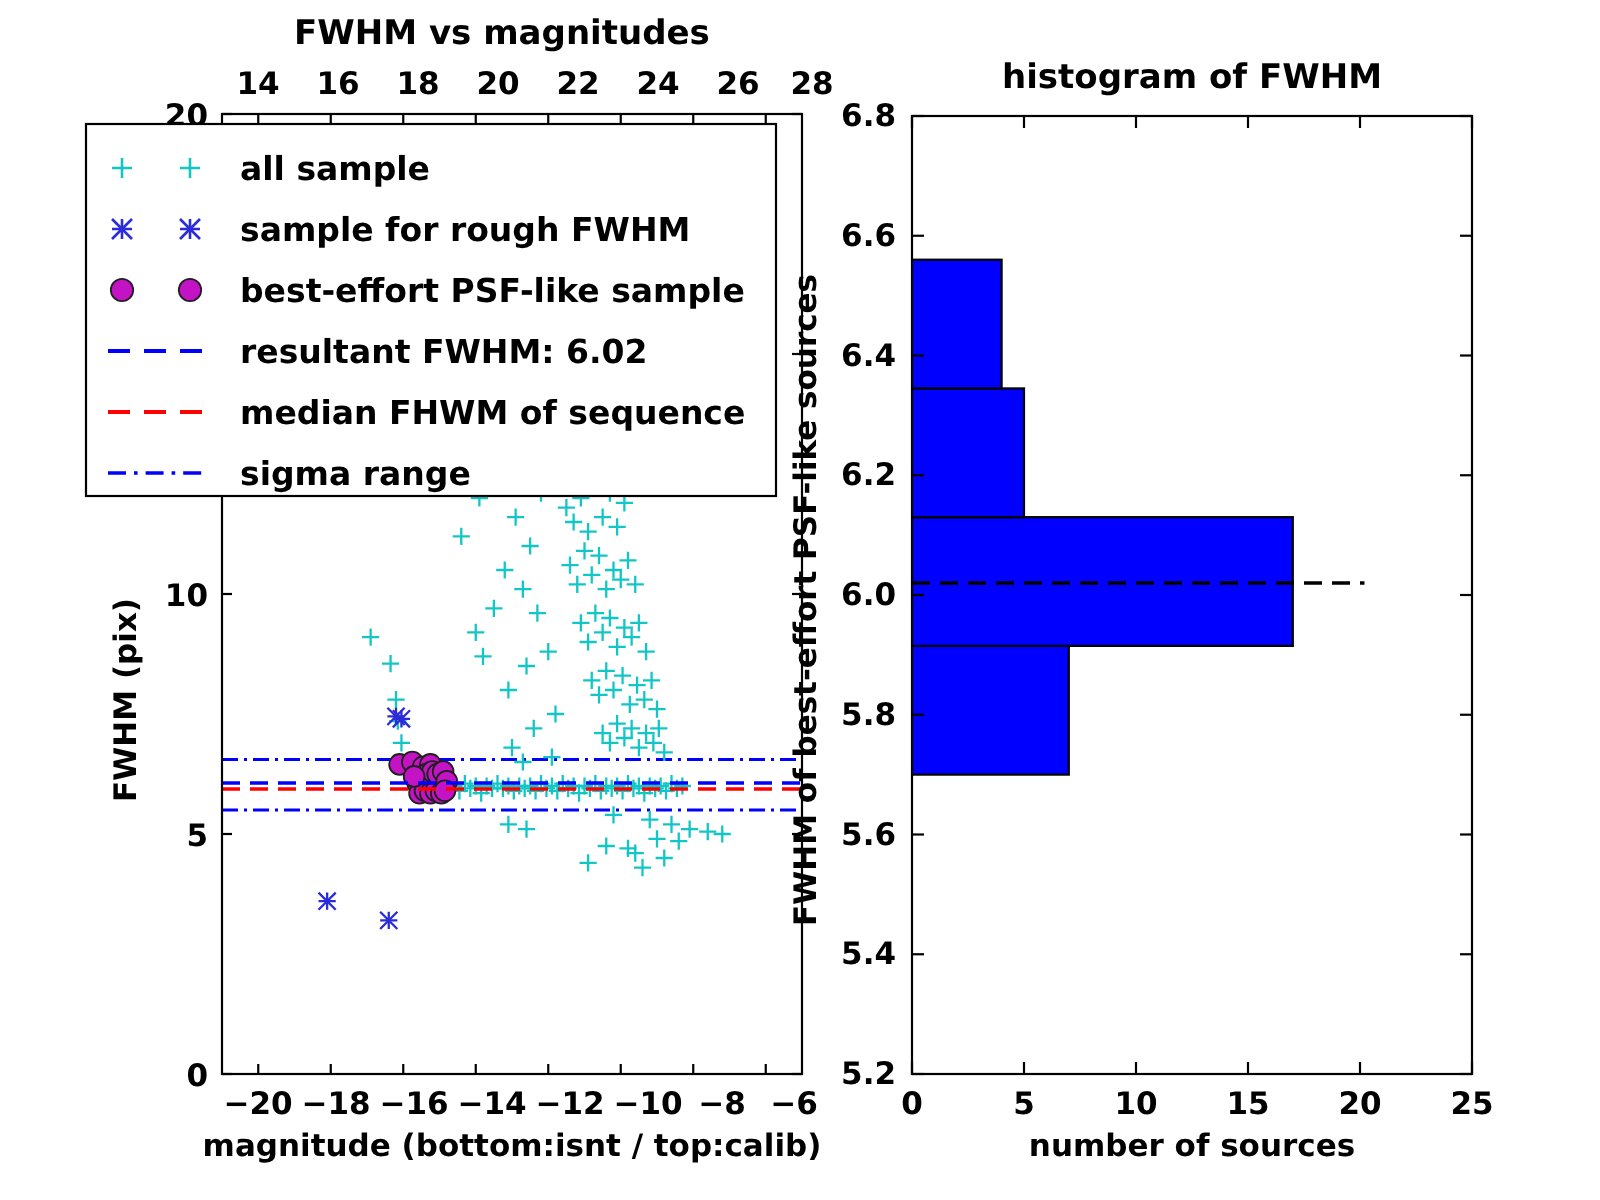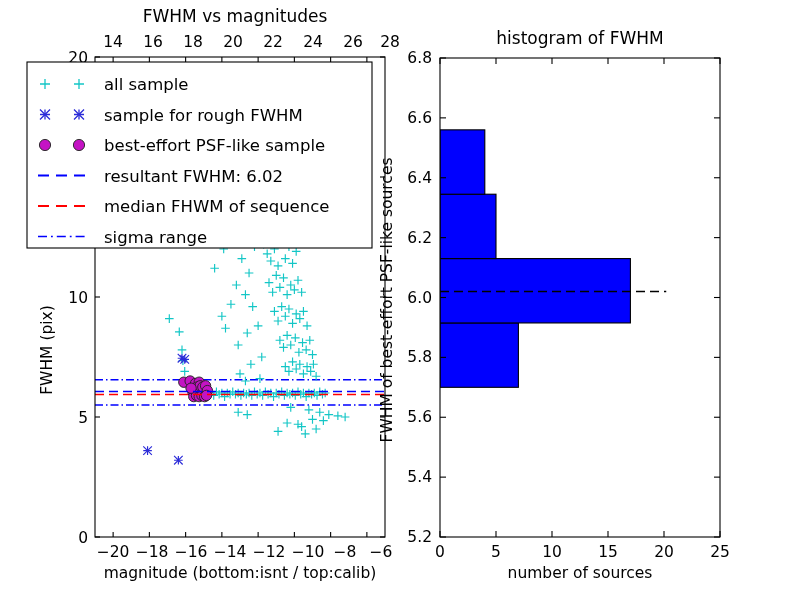--- a/index.html
+++ b/index.html
@@ -10,23 +10,24 @@
   body {
     width: 800px;
     height: 600px;
     position: relative;
     overflow: hidden;
     font-family: "DejaVu Sans", sans-serif;
     color: #000000;
   }
   #figure {
     position: absolute;
-    left: 0; top: 0;
+    left: 16px; top: 0;
     width: 728px;
     height: 600px;
+    font-weight: bold;
   }
   svg { display: block; }
   text { font-family: "DejaVu Sans", sans-serif; fill: #000000; }
   .tick-label { font-size: 15.5px; }
   .axis-label { font-size: 15.5px; }
   .title-label { font-size: 17px; }
   .legend-label { font-size: 16.5px; }
   .frame {
     fill: none;
     stroke: #000000;

